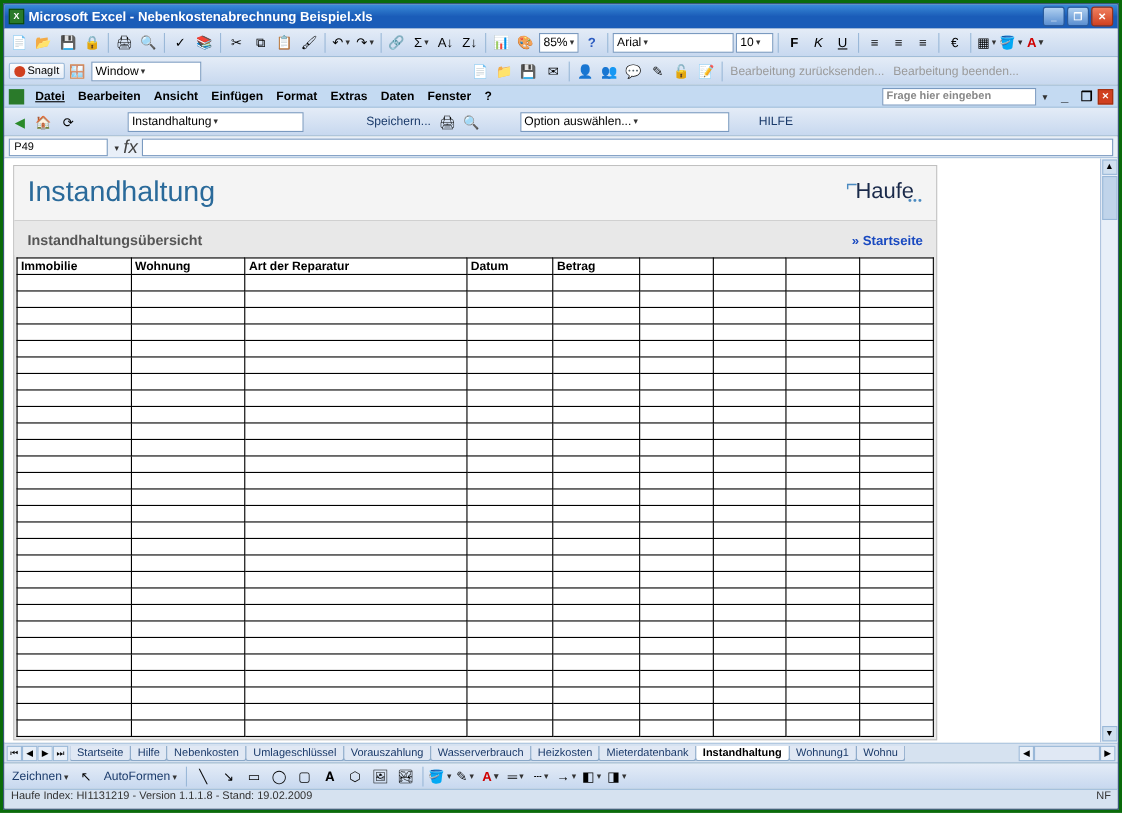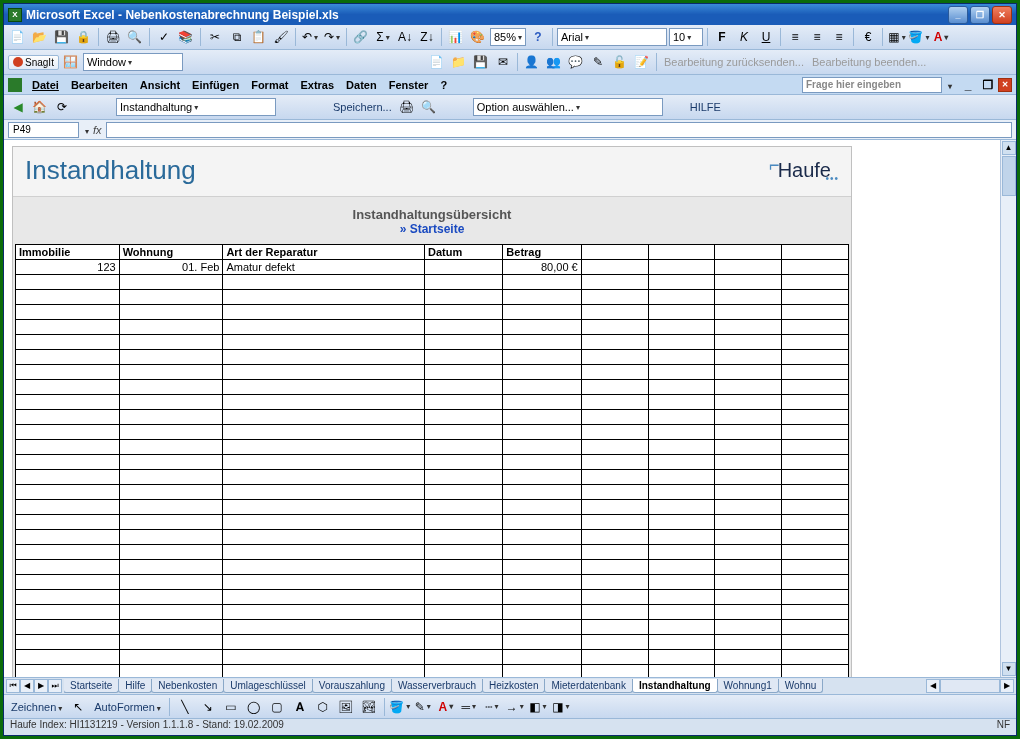--- a/index.html
+++ b/index.html
@@ -122,27 +122,27 @@
   .formula-row {
     height: 20px;
     background: #e8eff8;
     display: flex;
     align-items: center;
     border-bottom: 1px solid #9ab8d8;
     gap: 4px;
     padding: 0 4px;
   }
   .name-box {
-    width: 71px; height: 16px;
+    width: 90px; height: 16px;
     background: #fff;
     border: 1px solid #7a9ac0;
     font-size: 10px;
     padding: 1px 4px;
   }
-  .fx-label { font-style: italic; font-size: 11px; color: #444; }
+  .fx-label { font-style: italic; font-size: 17px; color: #444; }
   .formula-input { flex: 1; height: 16px; background: #fff; border: 1px solid #7a9ac0; }
   
   .worksheet {
     flex: 1 1 auto;
     background: #fff;
     position: relative;
     overflow: hidden;
     display: flex;
   }
   .sheet-scroll {
@@ -192,21 +192,20 @@
     padding-right:8px;
   }
   .logo::before { content:"⌐"; color:#4a8ac0; font-size:18px; position:relative; top:-6px; margin-right:-2px;}
   .logo .dots { color:#4a8ac0; font-size:10px; letter-spacing:1px; position:absolute; right:0; bottom:-2px;}
   .doc-sub {
     display: flex;
     justify-content: space-between;
     align-items: center;
     padding: 10px 12px 6px 12px;
     background: #e8e8e8;
-    flex-direction: column;
   }
   .doc-sub-title { font-size: 13px; font-weight: bold; color: #555; }
   .startlink { color: #1a4ac0; font-weight: bold; font-size: 12px; }
   .startlink .raquo { color:#1a4ac0; }
   
   .data-table {
     border-collapse: collapse;
     width: calc(100% - 4px);
     margin: 2px;
     font-size: 11px;
@@ -446,31 +445,20 @@
               <th class="col-dat">Datum</th>
               <th class="col-bet">Betrag</th>
               <th class="col-x"></th>
               <th class="col-x"></th>
               <th class="col-x"></th>
               <th class="col-x"></th>
             </tr>
           </thead>
           <tbody id="table-body">
               <tr>
-                <td class="num">123</td>
-                <td class="num">01. Feb</td>
-                <td>Amatur defekt</td>
-                <td></td>
-                <td class="num">80,00 €</td>
-                <td></td>
-                <td></td>
-                <td></td>
-                <td></td>
-              </tr>
-              <tr>
                 <td></td>
                 <td></td>
                 <td></td>
                 <td></td>
                 <td></td>
                 <td></td>
                 <td></td>
                 <td></td>
                 <td></td>
               </tr>

